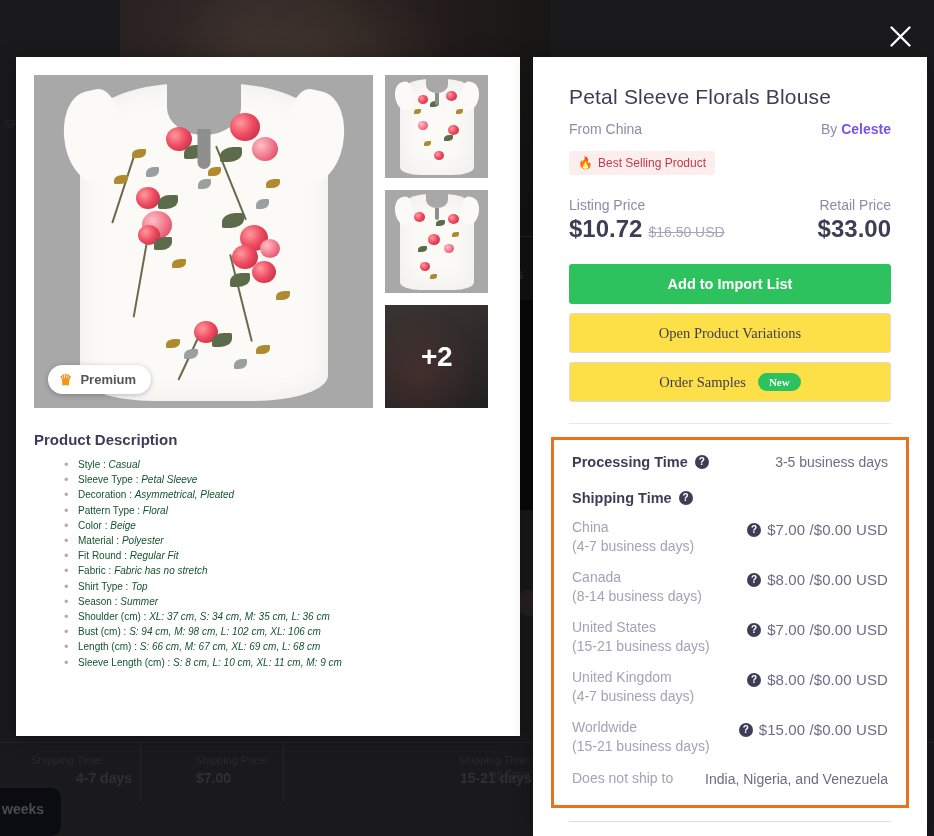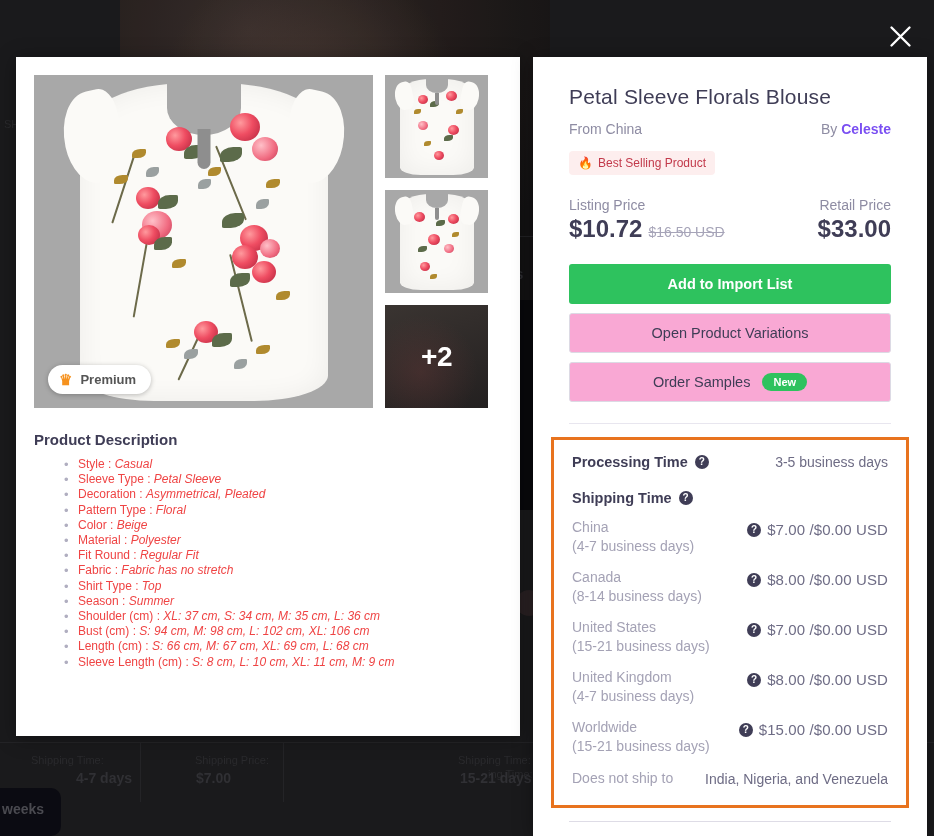--- a/index.html
+++ b/index.html
@@ -130,21 +130,21 @@
   #thumb-more .cnt {
     position: relative; color: #fff; font-size: 28px; font-weight: 700; letter-spacing: -.5px;
   }
 
   
   #description { padding: 23px 18px 0 18px; }
   #desc-title { font-size: 15px; font-weight: 700; color: #3f3d56; margin-bottom: 9px; }
   #desc-list { list-style: none; }
   #desc-list li {
     position: relative; padding-left: 44px;
-    font-size: 12px; line-height: 15.2px; color: #ef4444;
+    font-size: 10px; line-height: 15.2px; color: #14532d;
   }
   #desc-list li:before {
     content: "•"; position: absolute; left: 30px; color: #b0aec0; font-size: 13px;
   }
   #desc-list li i { font-style: italic; }
 
   
   #rp-inner { padding: 28px 36px 0 36px; }
   #product-title { font-size: 21px; color: #3f3d56; font-weight: 400; letter-spacing: .2px; }
   #meta-row {
@@ -170,22 +170,22 @@
 
   #btn-import {
     display: block; width: 100%; margin-top: 21px; height: 40px;
     background: #2ec25e; color: #fff; border: none; border-radius: 3px;
     font-size: 14.5px; font-weight: 700; cursor: pointer;
     font-family: "Liberation Sans", sans-serif;
   }
   .btn-outline {
     display: flex; align-items: center; justify-content: center; gap: 12px;
     width: 100%; margin-top: 9px; height: 40px;
-    background: #f9a8d4; color: #3f3d56; border: 1px solid #dcdae4; border-radius: 3px;
-    font-size: 14.5px; cursor: pointer; font-family: Liberation Sans, sans-serif;
+    background: #fde047; color: #3f3d56; border: 1px solid #dcdae4; border-radius: 3px;
+    font-size: 14.5px; cursor: pointer; font-family: Liberation Serif, serif;
   }
   .new-pill {
     background: #2ec25e; color: #fff; font-size: 11px; font-weight: 700;
     border-radius: 10px; padding: 3px 11px;
   }
   #rp-divider { height: 1px; background: #e8e6ef; margin: 21px 0 0 0; }
 
   
   #shipping-box {
     margin: 13px 0 0 0;

